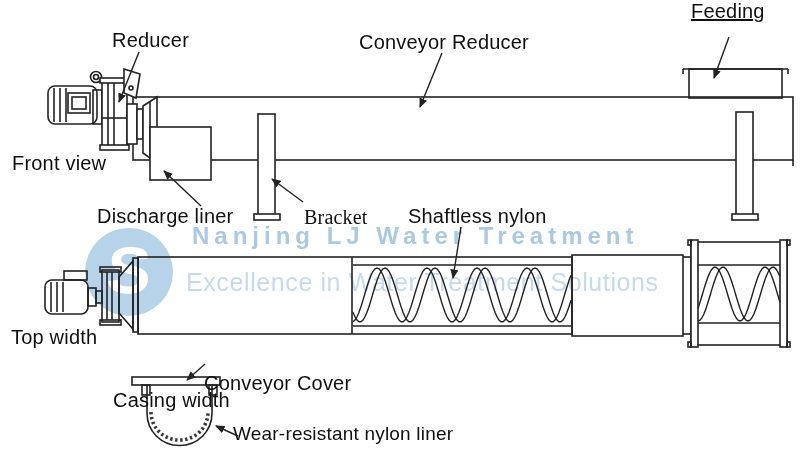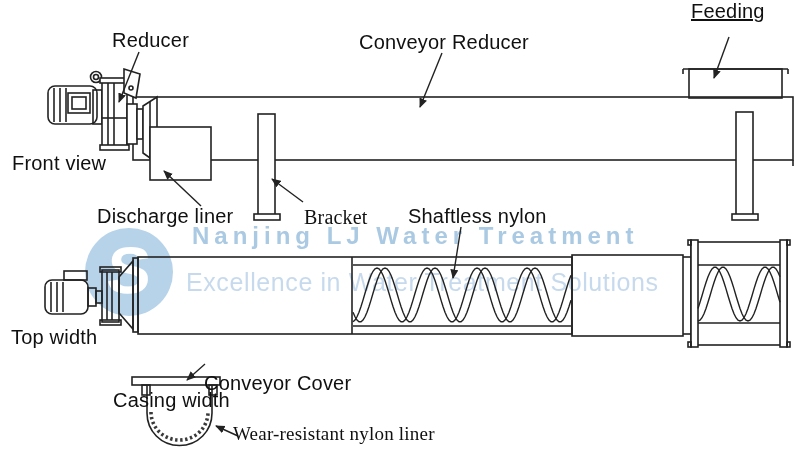--- a/index.html
+++ b/index.html
@@ -35,21 +35,21 @@
   .lbl-reducer{left:112px;top:29px;}
   .lbl-casing{left:359px;top:31px;}
   .lbl-feeding{left:691px;top:0;text-decoration:underline;}
   .lbl-frontview{left:12px;top:152px;}
   .lbl-outlet{left:97px;top:205px;}
   .lbl-bracket{left:304px;top:206px;font-family:Liberation Serif, serif;}
   .lbl-screw{left:408px;top:205px;}
   .lbl-topview{left:11px;top:326px;}
   .lbl-cover{left:204px;top:344px;margin-top:28px;}
   .lbl-trough{left:113px;top:389px;z-index:4;}
-  .lbl-liner{left:233px;top:423px;font-size:19px;font-family:Liberation Serif, serif;}
+  .lbl-liner{left:233px;top:423px;font-size:19px;}
 </style>
 </head>
 <body>
 
 <div id="stage">
 
   <div id="watermark">
     <div class="wm-logo">
       <span>S</span>
     </div>

